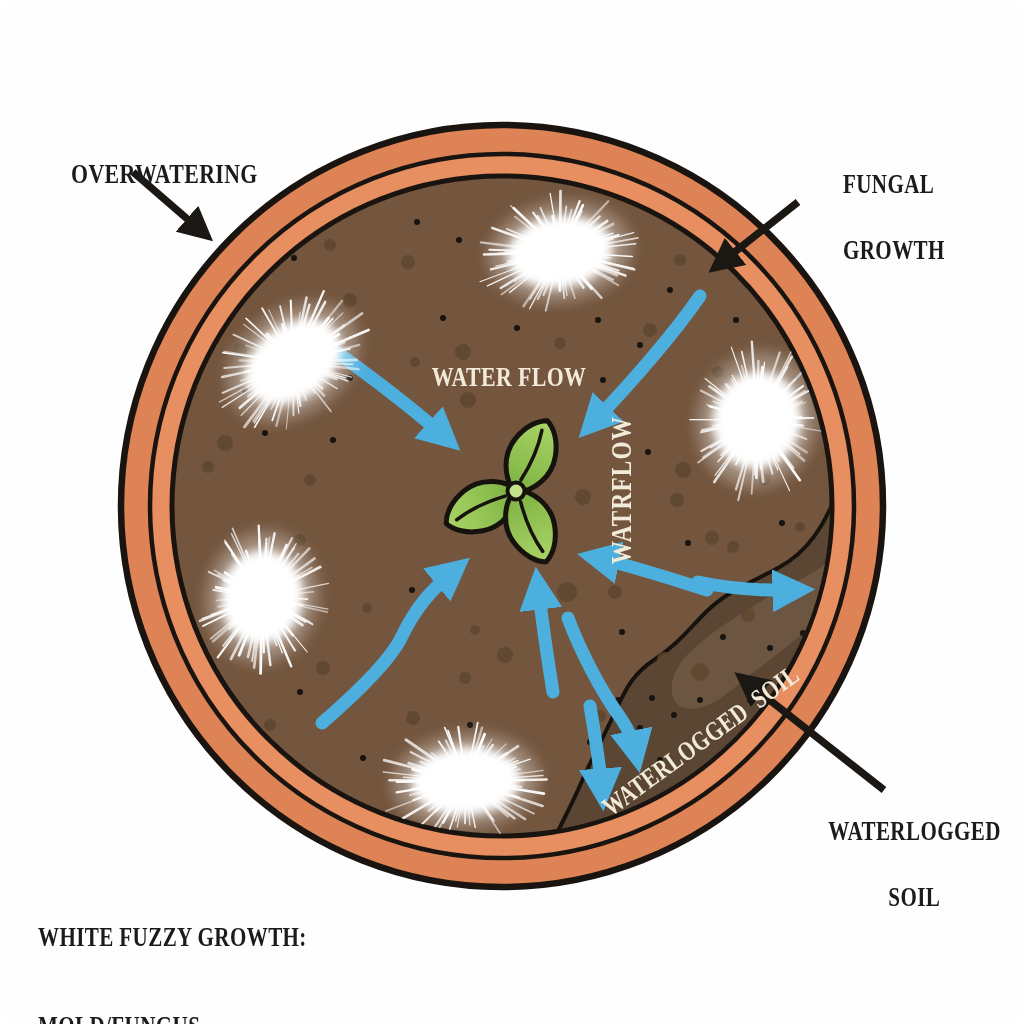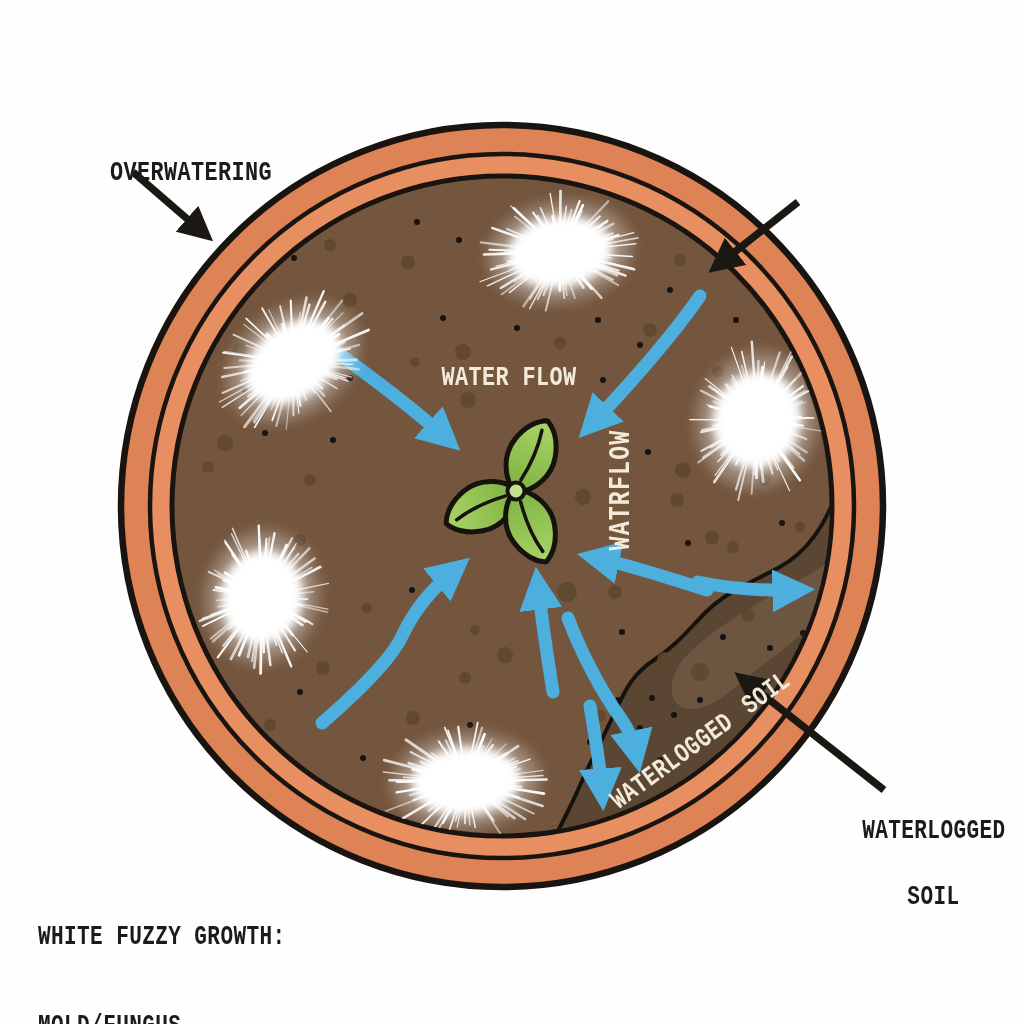--- a/index.html
+++ b/index.html
@@ -1,17 +1,17 @@
 <!DOCTYPE html>
 <html><head>
 <meta charset="utf-8">
 <style>
   html,body{margin:0;padding:0;background:#fff;}
   #stage{position:relative;width:1024px;height:1024px;background:#fefefe;overflow:hidden;
-         font-family:Liberation Mono, monospace;border-radius:16px;}
+         font-family:Liberation Serif, serif;border-radius:16px;}
   #diagram{position:absolute;left:0;top:0;}
   .lbl{position:absolute;font-weight:bold;color:#1b1b1b;white-space:pre;letter-spacing:.5px;}
   .cond-l{display:inline-block;transform:scaleX(.78);transform-origin:0 50%;}
   .cond-c{display:inline-block;transform:scaleX(.78);transform-origin:50% 50%;}
   #lbl-overwatering{left:41px;top:126px;font-size:28px;}
   #lbl-fungal{left:814px;top:135px;font-size:27px;line-height:33px;}
   #lbl-waterlogged-outer{left:740px;top:782px;width:320px;text-align:center;font-size:27px;line-height:33px;}
   #lbl-water-flow{left:509px;top:377px;font-size:28px;color:#f2ebda;
       transform:translate(-50%,-50%) scaleX(.78);}
   #lbl-watrflow{left:621px;top:490px;font-size:29px;color:#f2ebda;letter-spacing:1.5px;
@@ -513,20 +513,24 @@
         <path d="M 133 172 L 200 230" fill="none" stroke="#1b1713" stroke-width="7.5" marker-end="url(#mBlack)"></path>
         <path d="M 798 202 L 722 262" fill="none" stroke="#1b1713" stroke-width="7.5" marker-end="url(#mBlack)"></path>
         <path d="M 884 790 L 748 683" fill="none" stroke="#1b1713" stroke-width="7.5" marker-end="url(#mBlack)"></path>
       </g>
   </svg>
 
   <div class="lbl" id="lbl-overwatering">
     <span class="cond-l">OVERWATERING</span>
   </div>
 
+  <div class="lbl" id="lbl-fungal">
+    <span class="cond-l">FUNGAL</span><br>
+    <span class="cond-l">GROWTH</span>
+  </div>
 
   <div class="lbl" id="lbl-waterlogged-outer">
     <span class="cond-c">WATERLOGGED</span><br>
     <span class="cond-c">SOIL</span>
   </div>
 
   <div class="lbl" id="lbl-water-flow">WATER FLOW</div>
 
   <div class="lbl" id="lbl-watrflow">WATRFLOW</div>
 

